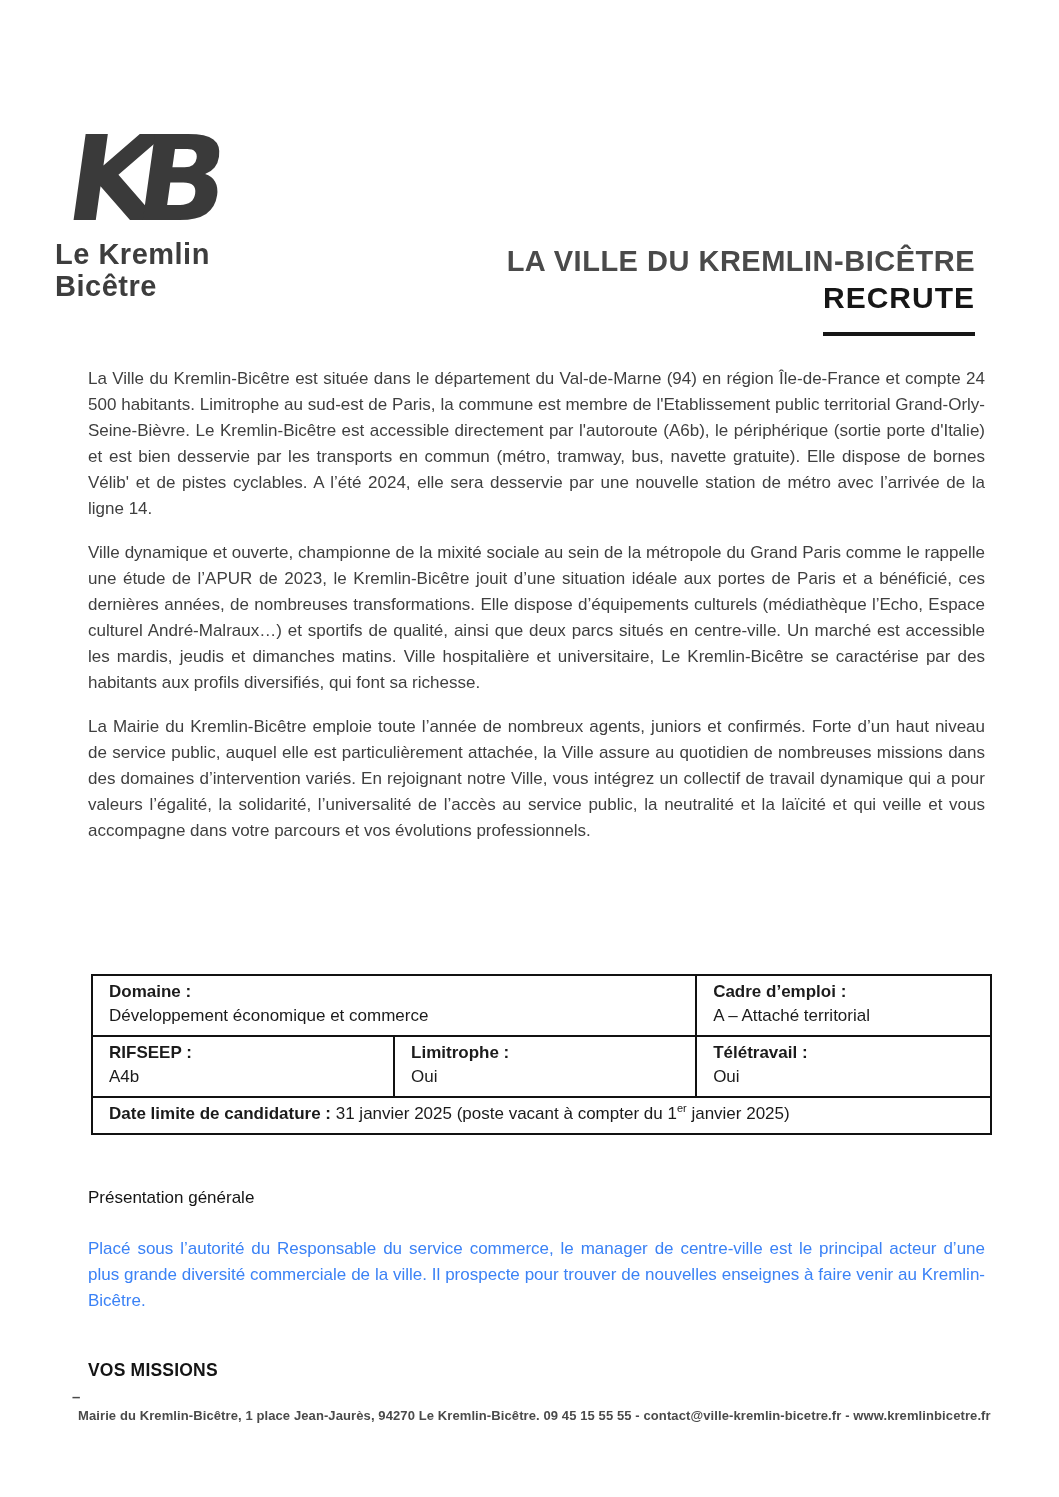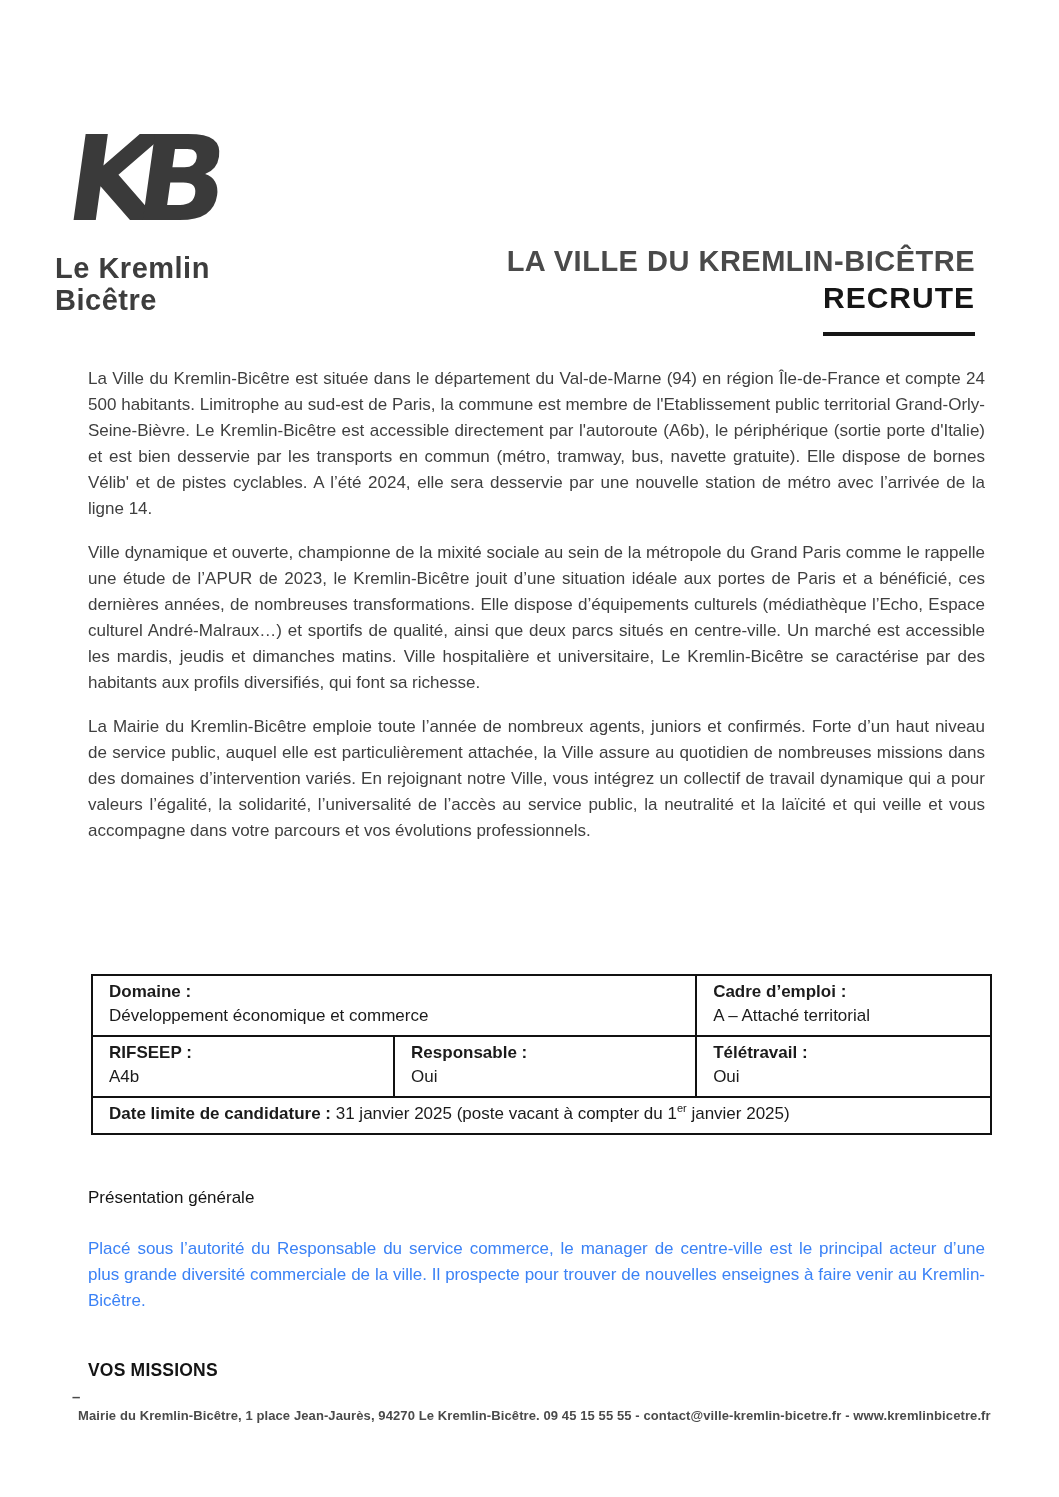--- a/index.html
+++ b/index.html
@@ -10,21 +10,21 @@
     position: relative;
     overflow: hidden;
     color: #3c3c3c;
   }
   .page { position: absolute; inset: 0; }
 
   
   .logo-block { position: absolute; left: 55px; top: 118px; }
   .logo-mark { display: block; }
   .logo-text {
-    margin-top: 16px;
+    margin-top: 2px;
     font-weight: bold;
     font-size: 29px;
     line-height: 32px;
     color: #3d3d3d;
     letter-spacing: 0.5px;
   }
 
   
   .title-block { position: absolute; right: 84px; top: 244px; text-align: right; }
   .title-line1 {
@@ -147,21 +147,21 @@
           <div class="cell-label">Cadre d’emploi :</div>
           <div class="cell-value">A – Attaché territorial</div>
         </td>
       </tr>
       <tr>
         <td>
           <div class="cell-label">RIFSEEP :</div>
           <div class="cell-value">A4b</div>
         </td>
         <td>
-          <div class="cell-label">Responsable :</div>
+          <div class="cell-label">Limitrophe :</div>
           <div class="cell-value">Oui</div>
         </td>
         <td>
           <div class="cell-label">Télétravail :</div>
           <div class="cell-value">Oui</div>
         </td>
       </tr>
       <tr class="date-row">
         <td colspan="3">
           <span class="cell-label">Date limite de candidature :</span><span class="cell-value"> 31 janvier 2025 (poste vacant à compter du 1</span><sup>er</sup><span class="cell-value"> janvier 2025)</span>

